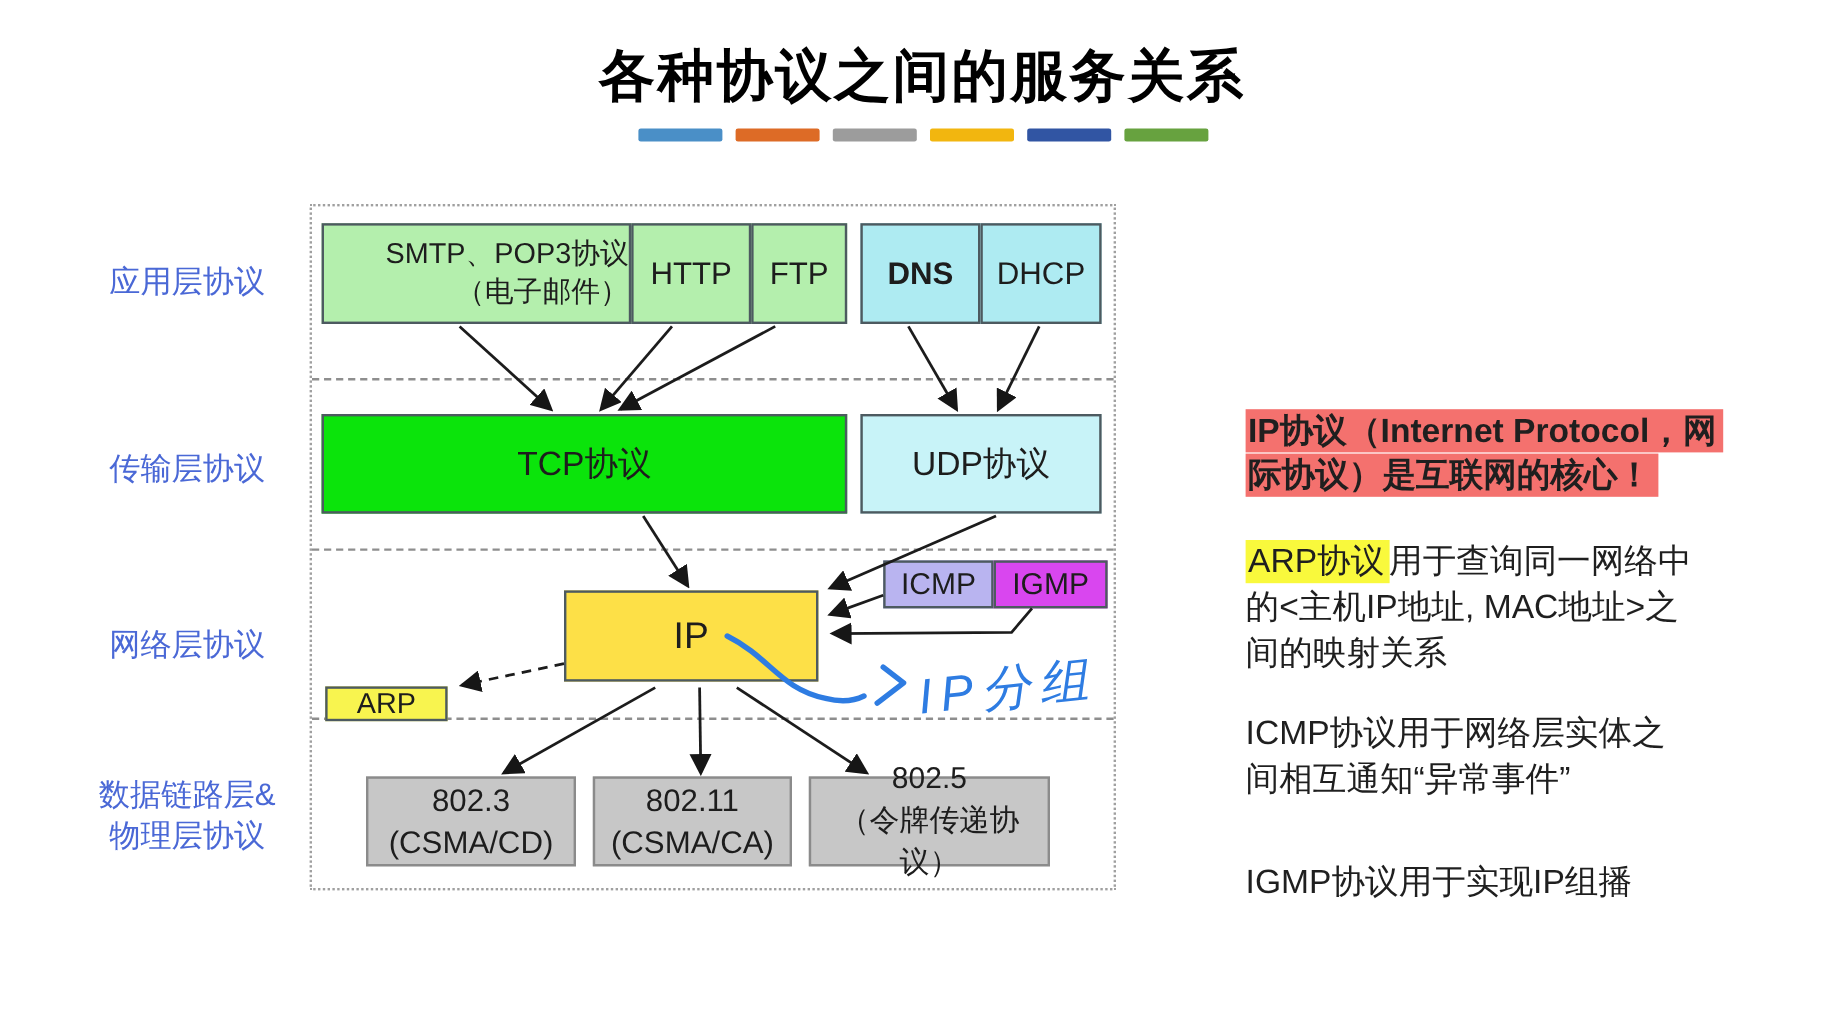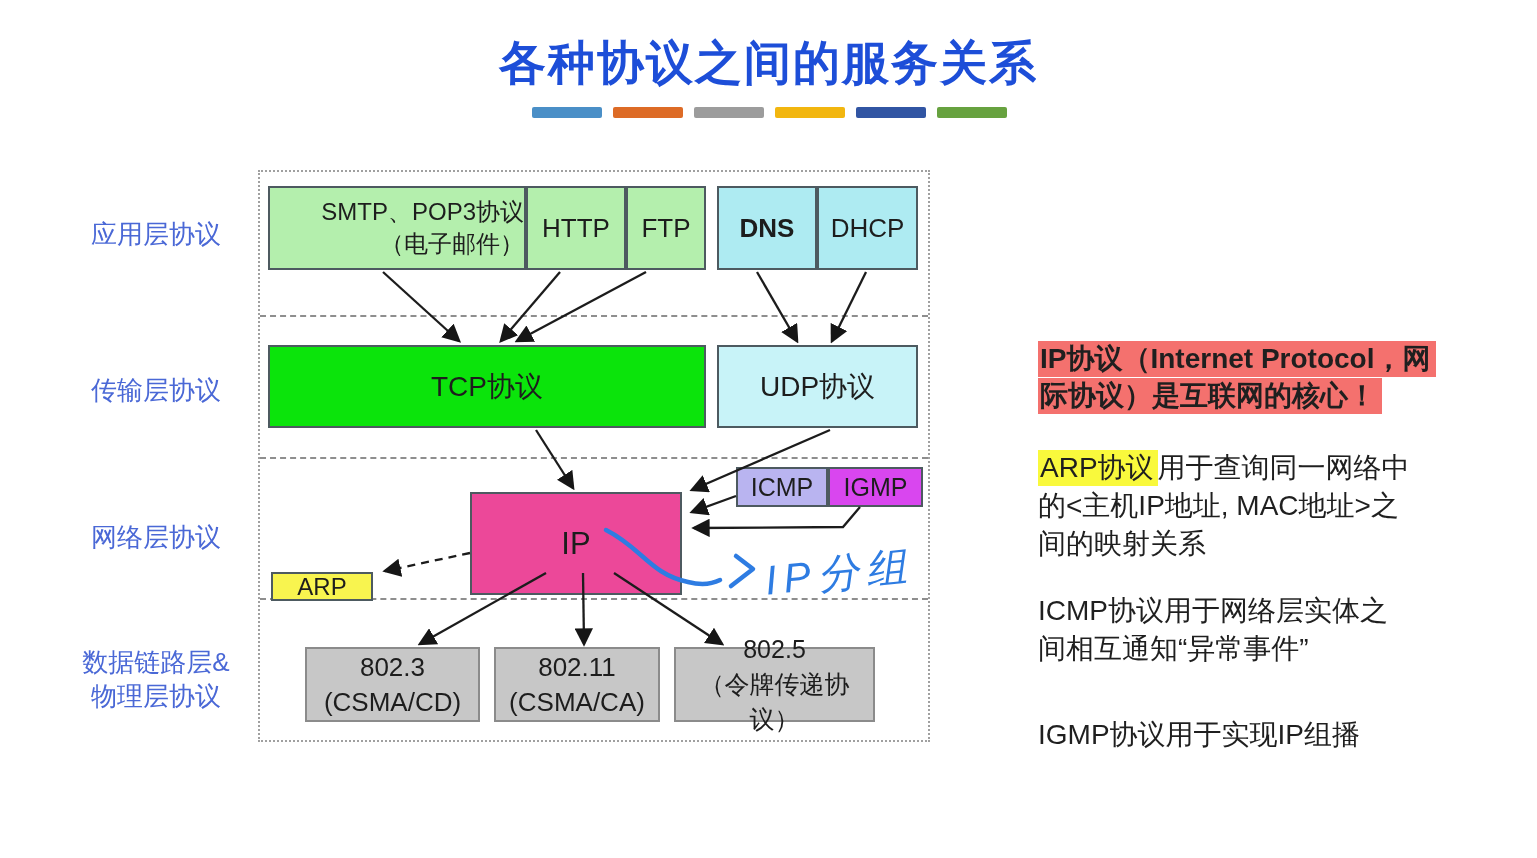--- a/index.html
+++ b/index.html
@@ -2,21 +2,21 @@
 <html><head>
 <meta charset="utf-8">
 <style>
   html,body { margin:0; padding:0; background:#ffffff; }
   .canvas {
     position:relative; width:1537px; height:858px; background:#ffffff;
     font-family:"Liberation Sans", sans-serif; overflow:hidden;
   }
   .title {
     position:absolute; top:32px; left:0; right:0; text-align:center;
-    font-size:47px; font-weight:700; color:#1d4ed8; letter-spacing:2px;
+    font-size:47px; font-weight:700; color:#000000; letter-spacing:2px;
   }
   .bars { position:absolute; top:107px; left:532px; display:flex; gap:11px; }
   .bar { width:70px; height:11px; border-radius:2px; }
   .bar:nth-child(1){ background:#4a8fc7; }
   .bar:nth-child(2){ background:#dd6b26; }
   .bar:nth-child(3){ background:#9c9c9c; }
   .bar:nth-child(4){ background:#f2b60f; }
   .bar:nth-child(5){ background:#3155a3; }
   .bar:nth-child(6){ background:#67a23f; }
 
@@ -39,21 +39,21 @@
     display:flex; flex-direction:column; align-items:center; justify-content:center;
     text-align:center; color:#1d1d1d; border:2px solid #4d5a60;
   }
   .b-smtp { left:268px; top:186px; width:258px; height:84px; background:#b4efad; font-size:24px; line-height:32px;align-items:flex-end; }
   .b-http { left:526px; top:186px; width:100px; height:84px; background:#b4efad; font-size:26px;text-align:center; }
   .b-ftp  { left:626px; top:186px; width:80px;  height:84px; background:#b4efad; font-size:26px; }
   .b-dns  { left:717px; top:186px; width:100px; height:84px; background:#aeebf2; font-size:26px;font-weight:bold; }
   .b-dhcp { left:817px; top:186px; width:101px; height:84px; background:#aeebf2; font-size:26px; }
   .b-tcp  { left:268px; top:345px; width:438px; height:83px; background:#0be40b; font-size:28px; }
   .b-udp  { left:717px; top:345px; width:201px; height:83px; background:#c8f3f8; font-size:28px; }
-  .b-ip   { left:470px; top:492px; width:212px; height:103px; background:#ec4899; font-size:31px; }
+  .b-ip   { left:470px; top:492px; width:212px; height:76px; background:#fde047; font-size:31px; }
   .b-icmp { left:736px; top:467px; width:92px;  height:40px; background:#b9b4f0; font-size:25px; }
   .b-igmp { left:828px; top:467px; width:95px;  height:40px; background:#d946ef; font-size:25px; }
   .b-arp  { left:271px; top:572px; width:102px; height:29px; background:#f8f44f; font-size:24px; }
   .b-eth  { left:305px; top:647px; width:175px; height:75px; background:#c7c7c7; border-color:#8b8b8b; font-size:26px; line-height:35px; }
   .b-wifi { left:494px; top:647px; width:166px; height:75px; background:#c7c7c7; border-color:#8b8b8b; font-size:26px; line-height:35px; }
   .b-tok  { left:674px; top:647px; width:201px; height:75px; background:#c7c7c7; border-color:#8b8b8b; font-size:25px; line-height:35px; }
 
   .arrows { position:absolute; left:0; top:0; width:1537px; height:858px; z-index:5; pointer-events:none; }
 
   .handnote {

